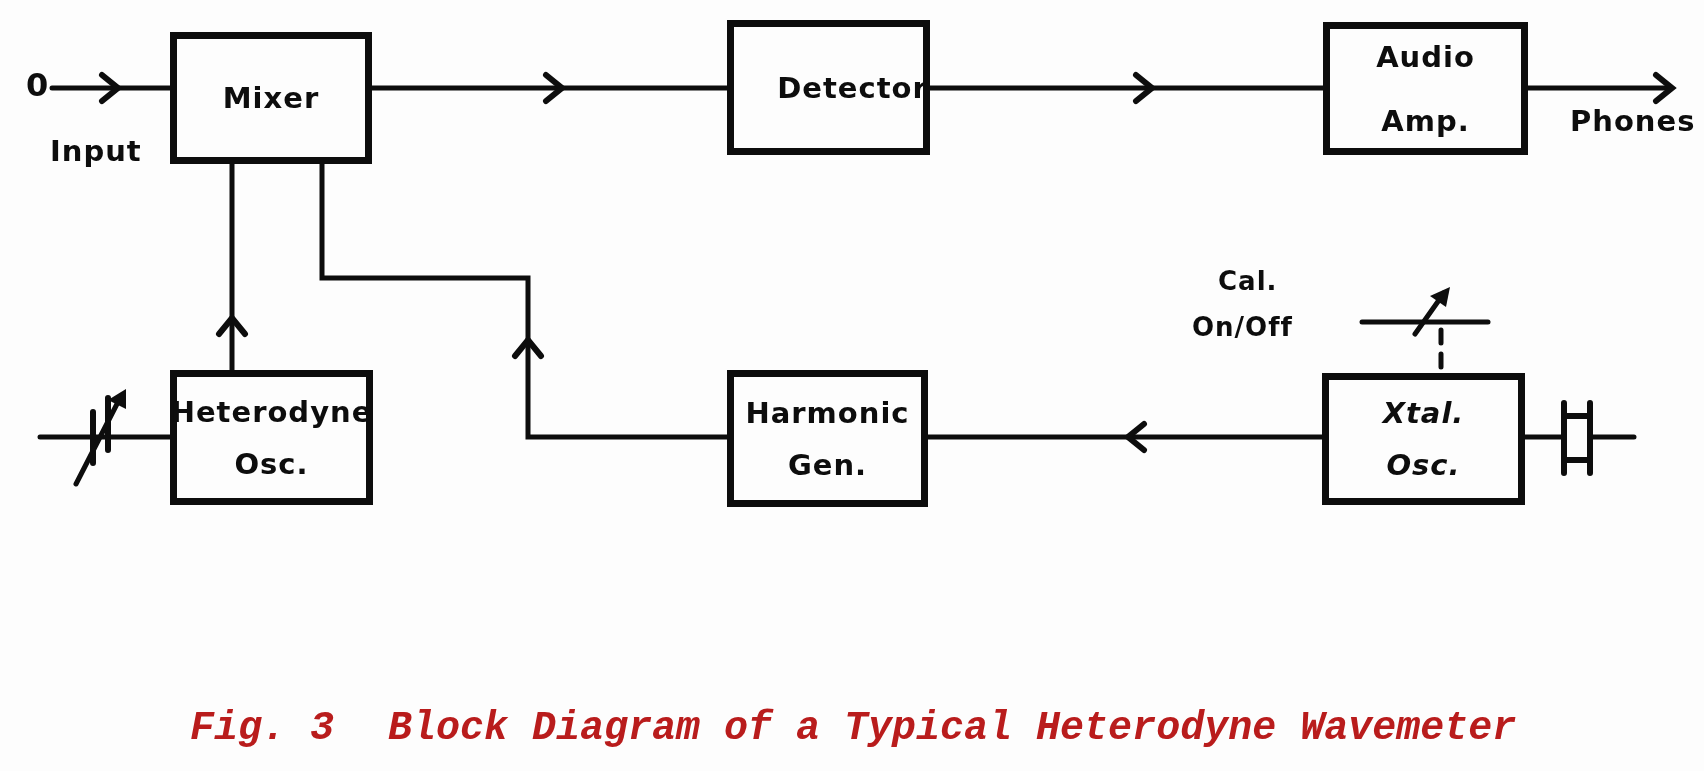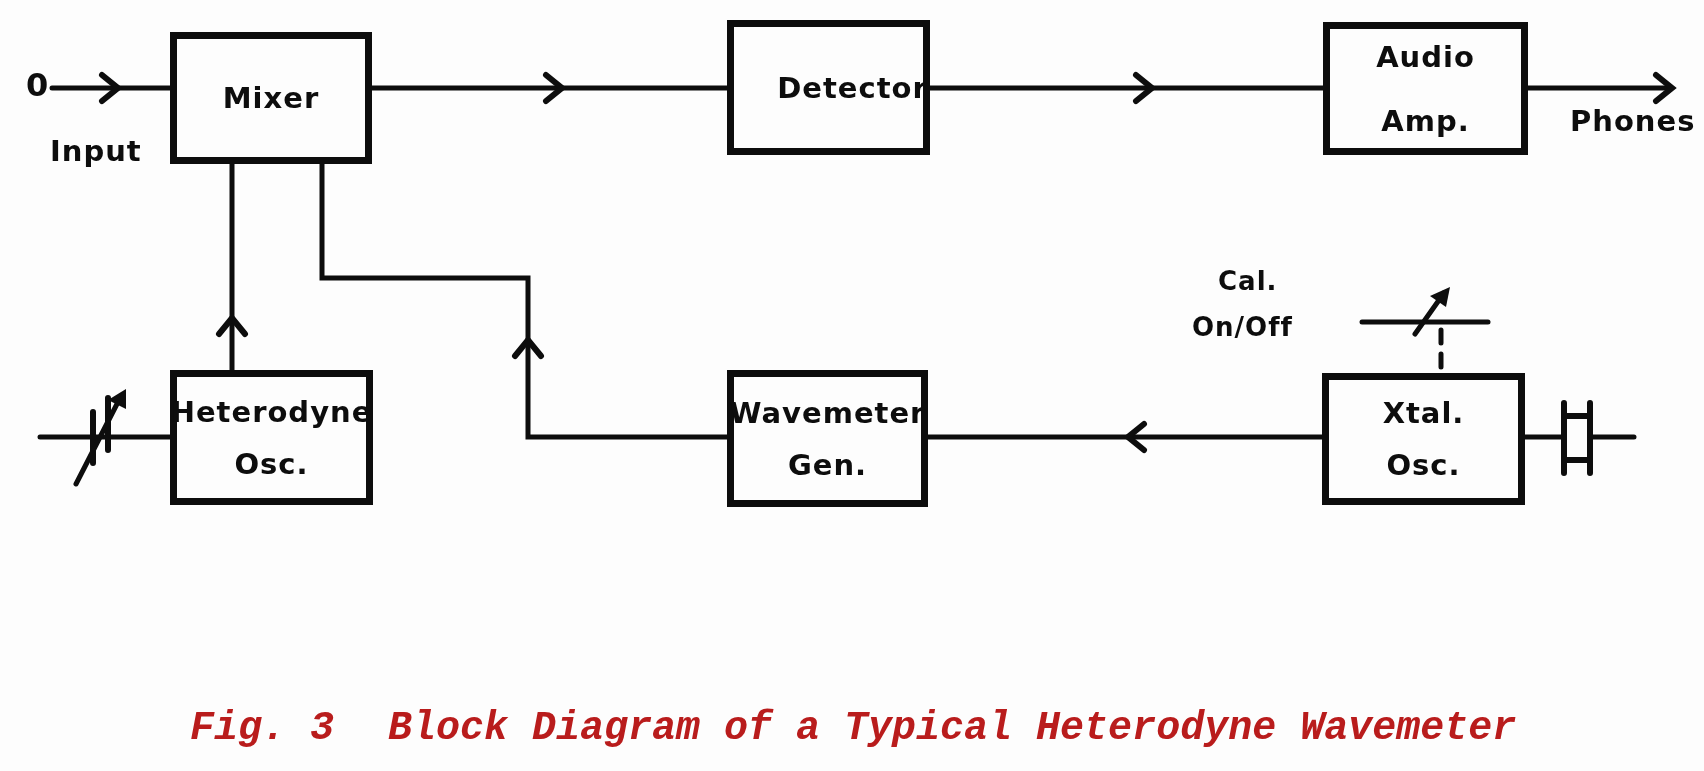--- a/index.html
+++ b/index.html
@@ -19,21 +19,21 @@
   .terminal{position:absolute;font-weight:bold;font-size:32px;}
   .caption{
     position:absolute;top:706px;font-family:"Liberation Mono",monospace;
     font-weight:bold;font-style:italic;font-size:40px;white-space:nowrap;color:#b91c1c;
   }
   .b-mixer{left:170px;top:32px;width:202px;height:132px;}
   .b-detector{left:727px;top:20px;width:203px;height:135px;padding-left:48px;}
   .b-audio{left:1323px;top:22px;width:205px;height:133px;gap:12px;}
   .b-calosc{left:170px;top:370px;width:203px;height:135px;}
   .b-harm{left:727px;top:370px;width:201px;height:137px;}
-  .b-xtal{left:1322px;top:373px;width:203px;height:132px;}
+  .b-xtal{left:1322px;top:373px;width:203px;height:132px;font-style:italic;}
 </style>
 </head>
 <body>
 
 <div class="canvas">
 
   <svg class="wires" viewBox="0 0 1704 771" fill="none" stroke="#0d0d0d" stroke-width="5" stroke-linecap="round">
 
     <path d="M 52 88 H 170"></path>
     <polyline stroke-width="6" points="102,75 118,88 102,101"></polyline>
@@ -81,21 +81,21 @@
     <span>Audio</span>
     <span>Amp.</span>
   </div>
 
   <div class="block b-calosc">
     <span>Heterodyne</span>
     <span>Osc.</span>
   </div>
 
   <div class="block b-harm">
-    <span>Wavemeter</span>
+    <span>Harmonic</span>
     <span>Gen.</span>
   </div>
 
   <div class="block b-xtal">
     <span>Xtal.</span>
     <span>Osc.</span>
   </div>
 
   <div class="terminal" style="left:26px;top:66px;">0</div>
   <div class="lbl" style="left:10px;top:134px;margin-left:40px;">Input</div>

